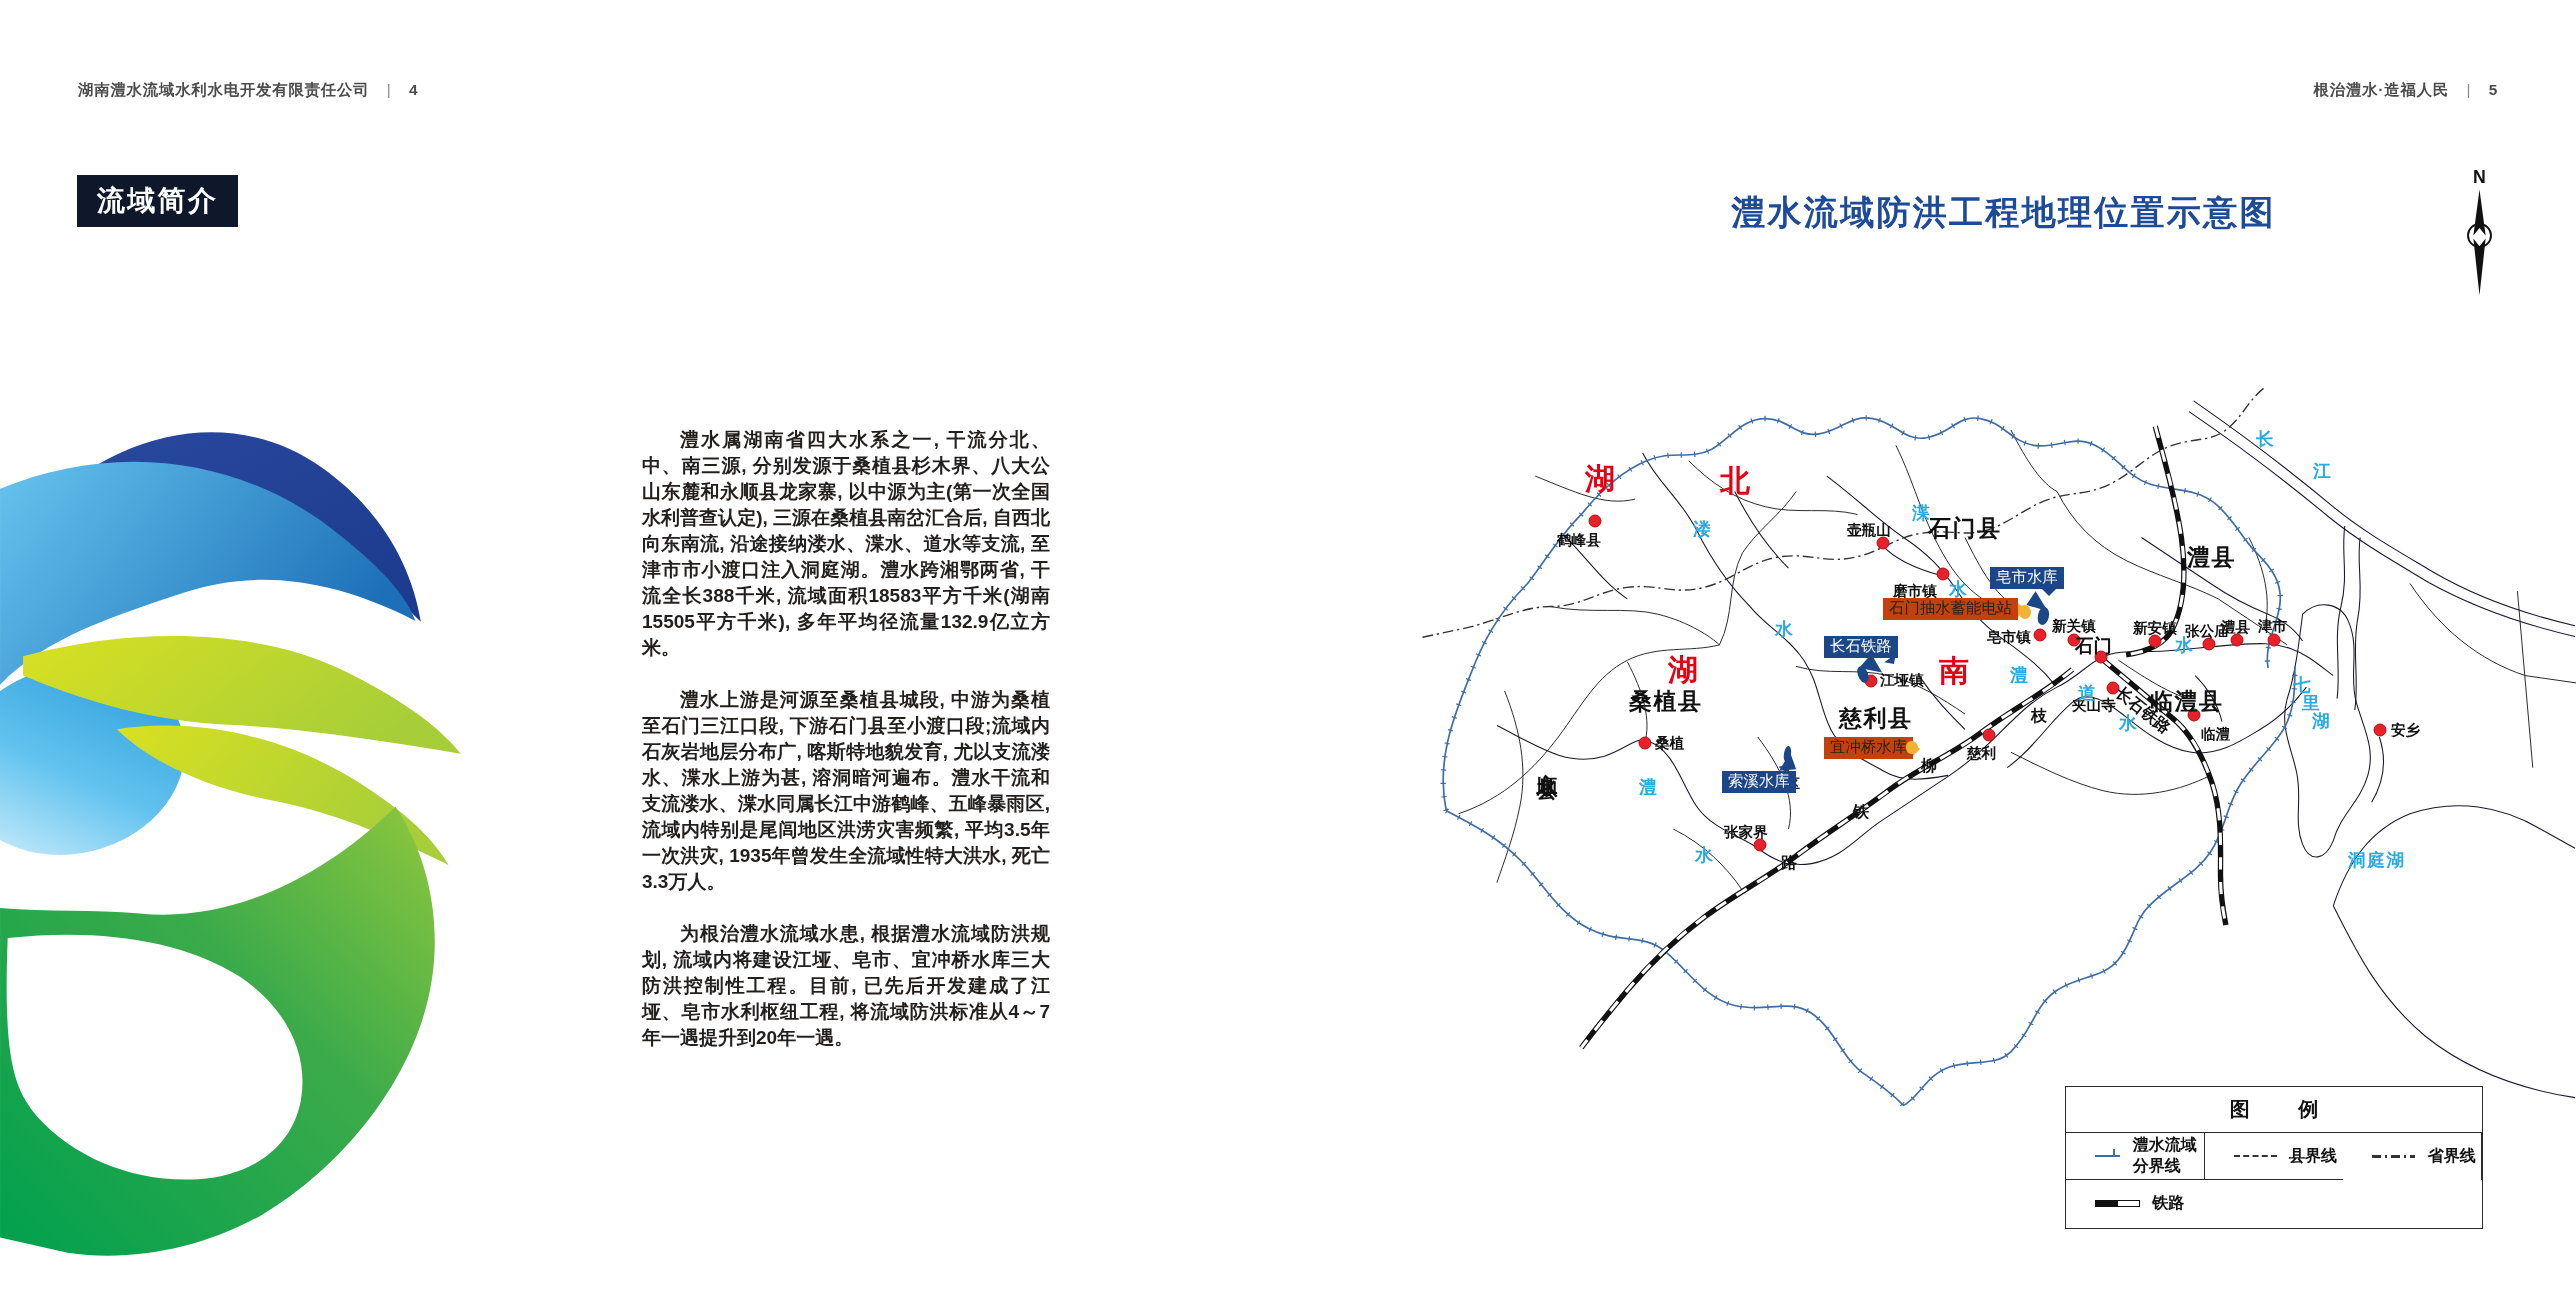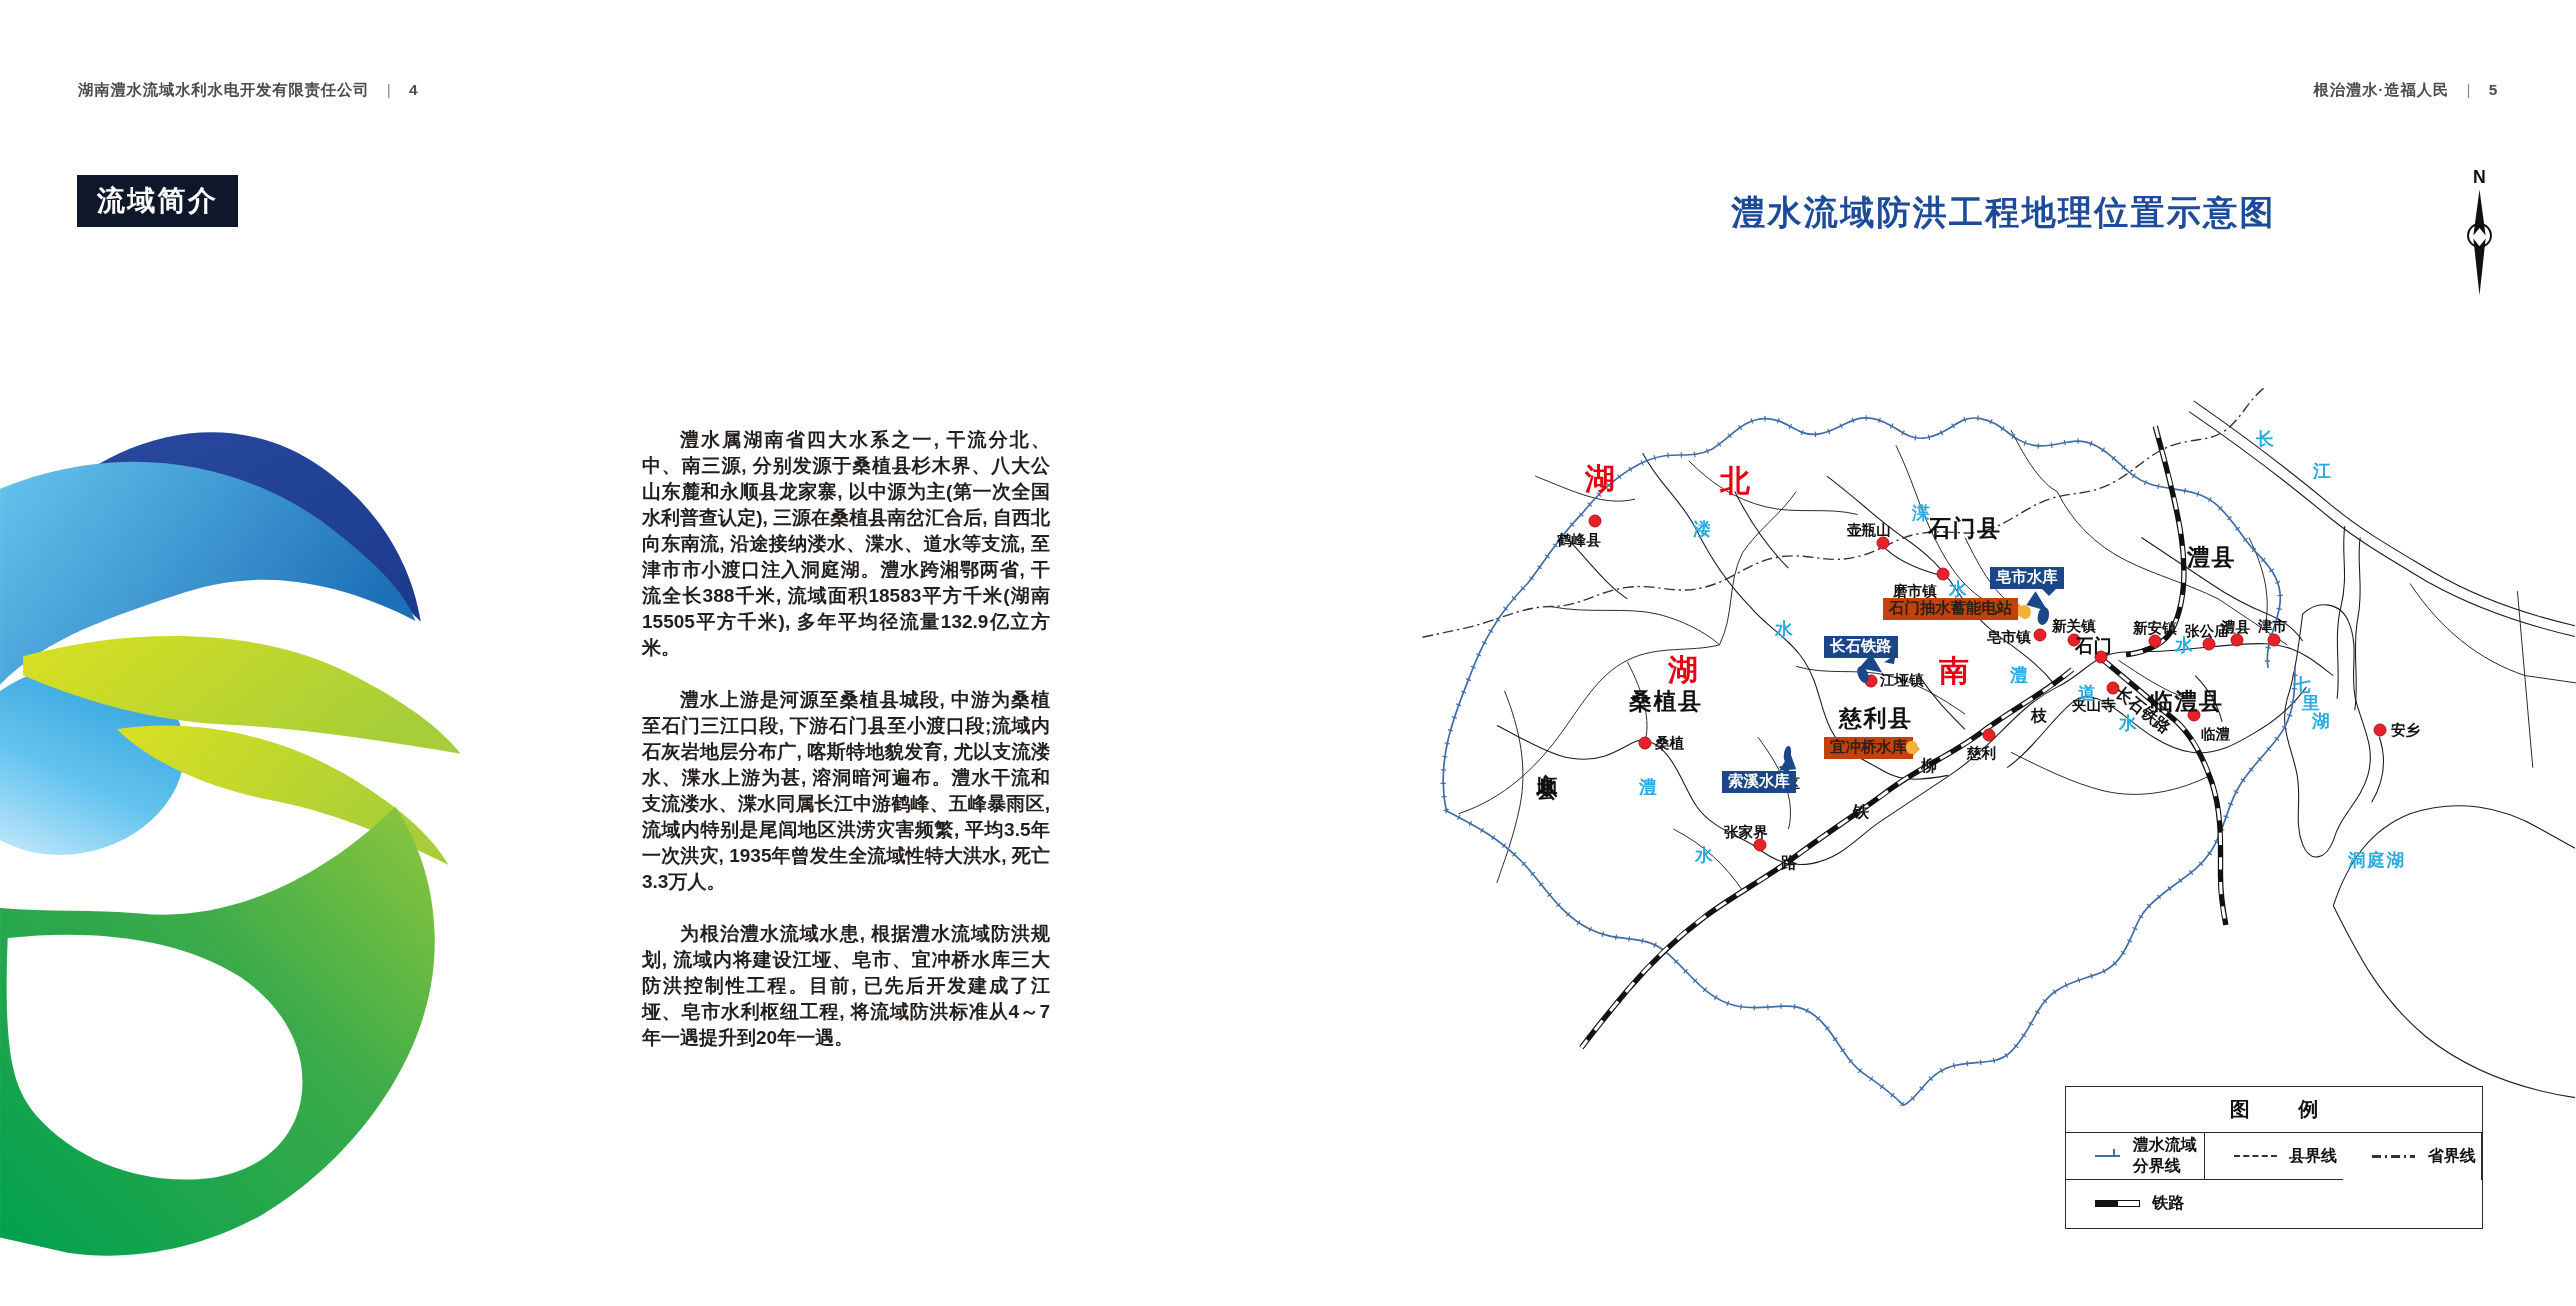--- a/index.html
+++ b/index.html
@@ -31,21 +31,21 @@
   .town-dot{position:absolute;width:13px;height:13px;border-radius:50%;
             background:#e62129;border:1.5px solid #b01116;transform:translate(-50%,-50%);}
   .town-label{position:absolute;font-size:14.6px;font-weight:bold;color:#111;white-space:nowrap;}
   .town-label.big{font-size:18.4px;}
   .county-label{position:absolute;font-size:23px;font-weight:bold;color:#111;white-space:nowrap;letter-spacing:1.5px;}
   .county-label.sm{font-size:13px;letter-spacing:0;margin-top:43px;}
   .county-label.v{writing-mode:vertical-rl;letter-spacing:3.1px;font-size:21px;}
   .prov-char{position:absolute;font-size:30px;font-weight:bold;color:#e60012;}
   .river-char{position:absolute;font-size:17.7px;font-weight:bold;color:#29abe2;letter-spacing:1.5px;white-space:nowrap;}
   .rail-char{position:absolute;font-size:16px;font-weight:bold;color:#111;white-space:nowrap;}
-  .callout{position:absolute;font-size:15.4px;font-weight:bold;white-space:nowrap;
+  .callout{position:absolute;font-size:15.4px;font-weight:normal;white-space:nowrap;
            padding:2.3px 6.1px;line-height:1.1;}
   .callout.blue{background:#1b4788;color:#ffffff;}
   .callout.orange{background:#c2410c;color:#2b2115;}
   .callout:after{content:"";position:absolute;width:0;height:0;border:7px solid transparent;}
   .callout.blue.tail-b:after{border-top-color:#1b4788;left:70%;top:100%;}
   .callout.blue.tail-br:after{border-top-color:#1b4788;left:85%;top:96%;transform:rotate(-35deg);}
   .callout.blue.tail-tr:after{border-bottom-color:#1b4788;left:80%;bottom:96%;transform:rotate(35deg);}
   .callout.orange.tail-r:after{border-left-color:#f5a92f;left:100%;top:25%;}
   .blob{position:absolute;border-radius:45% 55% 50% 50%;}
   .blob.blue{background:#1b4788;}

